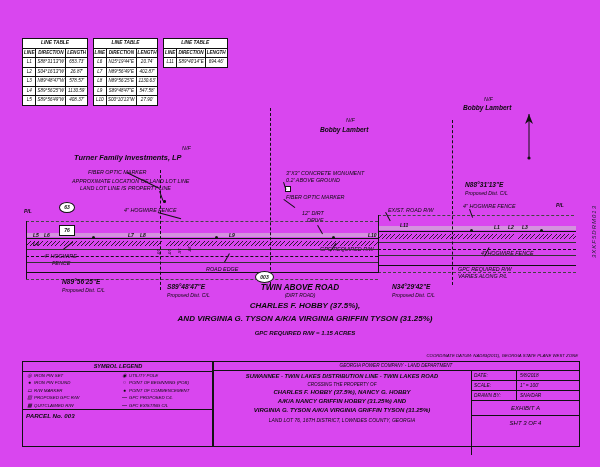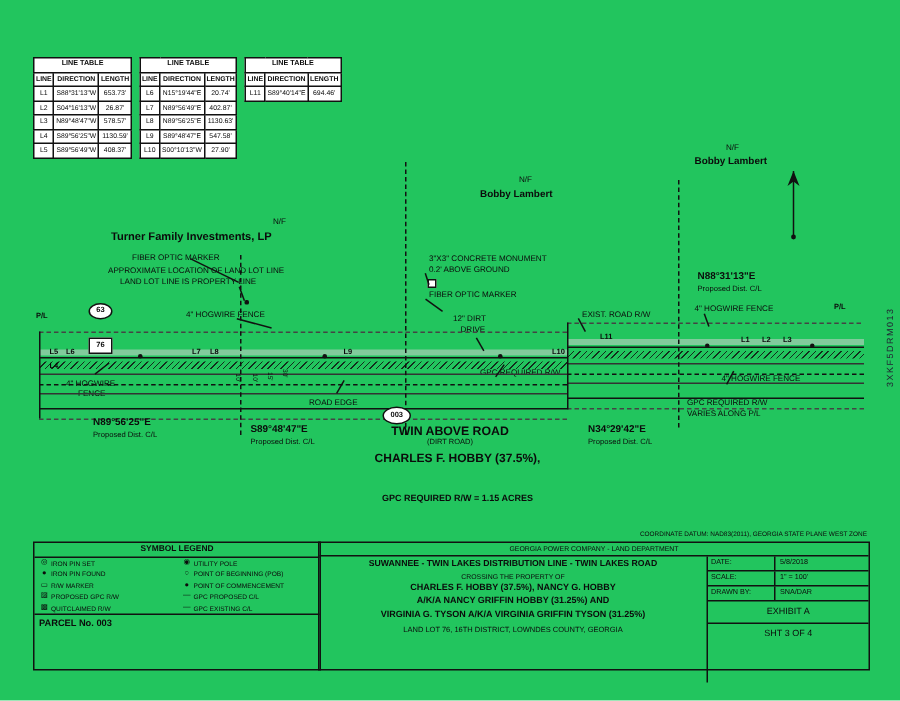--- a/index.html
+++ b/index.html
@@ -1,17 +1,17 @@
 <!DOCTYPE html>
 <html><head>
 <meta charset="utf-8">
 <style>
   html,body{margin:0;padding:0;background:#ffffff;}
   body{width:600px;height:467px;font-family:"Liberation Sans",sans-serif;color:#0b0b0b;}
-  #sheet{position:relative;width:600px;height:467px;overflow:hidden;background:#22c55e;}
+  #sheet{position:relative;width:600px;height:467px;overflow:hidden;background:#d946ef;font-style:italic;}
   .abs{position:absolute;}
   .bdr{border:1px solid #111;}
   
   #line-tables{left:22px;top:38px;width:270px;}
   table.lt{border-collapse:collapse;font-size:4.6px;background:#fff;}
   table.lt th,table.lt td{border:0.6px solid #111;padding:0px 1px;line-height:8.5px;height:8.5px;text-align:center;white-space:nowrap;}
   table.lt th.hdr{font-weight:bold;font-size:4.8px;}
   table.lt td.dir{font-size:4.5px;}
   .tblwrap{display:inline-block;vertical-align:top;}
   
@@ -285,20 +285,21 @@
   <div class="abs b" style="left:167px;top:283px;font-size:6.6px;">S89°48'47"E</div>
   <div class="abs" style="left:167px;top:292px;font-size:5.1px;">Proposed Dist. C/L</div>
 
   <div class="abs b" style="left:465px;top:181px;font-size:6.6px;">N88°31'13"E</div>
   <div class="abs" style="left:465px;top:190px;font-size:5.1px;">Proposed Dist. C/L</div>
 
   <div class="abs b" style="left:392px;top:283px;font-size:6.6px;">N34°29'42"E</div>
   <div class="abs" style="left:392px;top:292px;font-size:5.1px;">Proposed Dist. C/L</div>
 
   <div class="abs c b" style="left:140px;top:301px;width:330px;font-size:8px;">CHARLES F. HOBBY (37.5%),</div>
+  <div class="abs c b" style="left:112px;top:314px;width:386px;font-size:8px;">AND VIRGINIA G. TYSON A/K/A VIRGINIA GRIFFIN TYSON (31.25%)</div>
   <div class="abs c b" style="left:180px;top:330px;width:250px;font-size:6px;">GPC REQUIRED R/W = 1.15 ACRES</div>
 
   <div class="abs bdr" id="legend">
     <div class="lg-title">SYMBOL LEGEND</div>
     <div class="lgcols">
       <div class="lgcol">
         <div class="lgrow">
             <span class="lgsym">◎</span>
             <span class="lgtxt">IRON PIN SET</span>
           </div>

